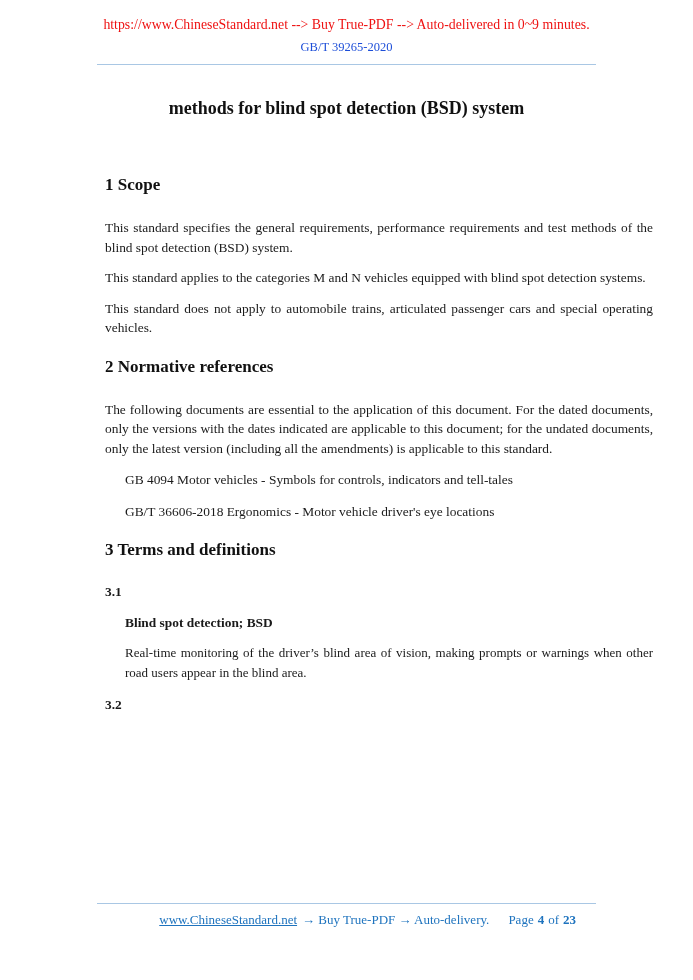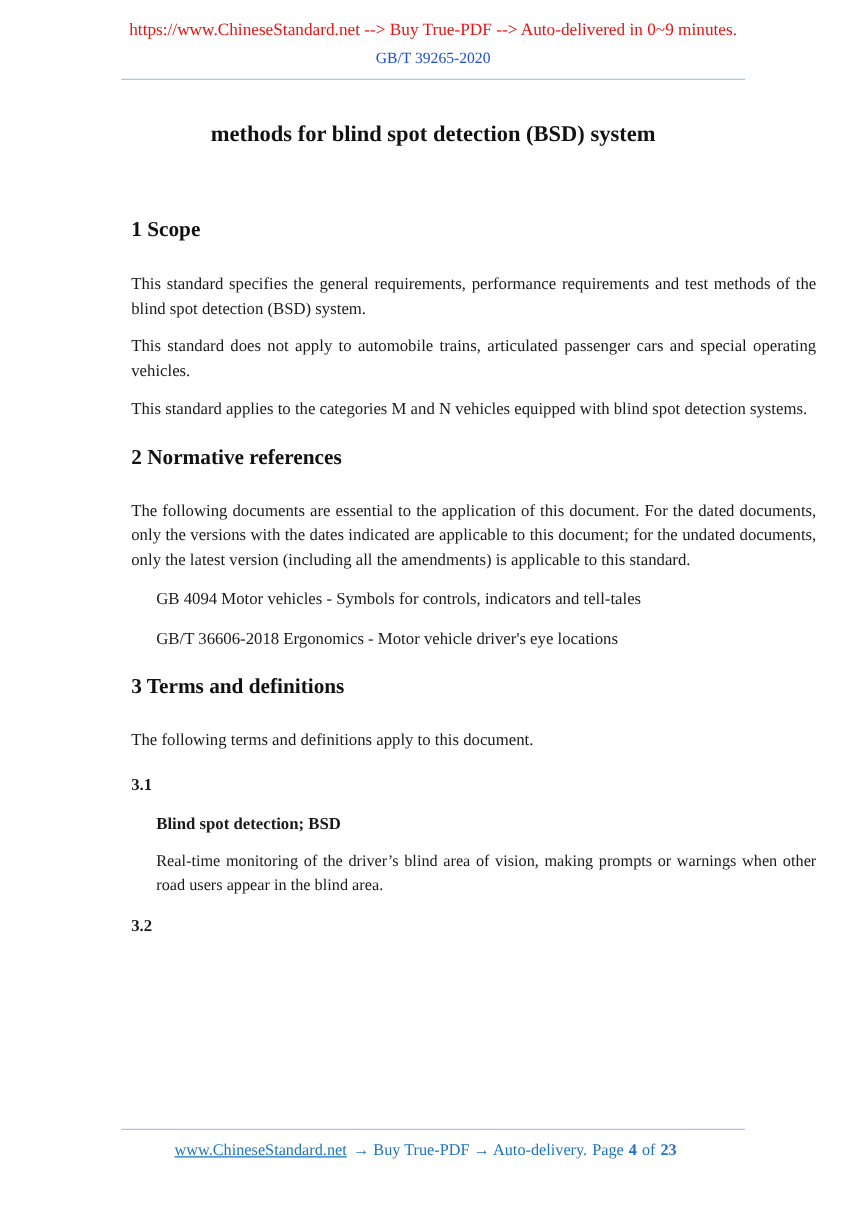--- a/index.html
+++ b/index.html
@@ -60,23 +60,23 @@
   }
   .term-def {
     font-size: 13px; line-height: 19.5px;
     margin: 11px 0 0 20px; text-align: justify;
   }
   .term-number.last { margin-top: 14px; }
 
   
   .footer { position: absolute; left: 0; right: 0; top: 903px; }
   .footer-row {
-    display: flex; justify-content: center; align-items: baseline;
+    display: flex; justify-content: flex-end; align-items: baseline;
     margin: 7px 117px 0 105px;
-    font-size: 13px; line-height: 17px; color: #1e73be;
+    font-size: 13px; line-height: 17px; color: #1e73be; gap: 15px;
   }
   .site-link { color: #1e73be; text-decoration: underline; cursor: pointer; }
   .footer-tagline { margin-left: 5px; }
   .page-indicator span { margin-left: 4px; }
   .page-indicator .num { font-weight: bold; }
 </style>
 </head>
 <body>
 
 <div class="page">
@@ -88,30 +88,29 @@
   </div>
 
   <div class="title-block">
     <div class="title-line">methods for blind spot detection (BSD) system</div>
   </div>
 
   <div class="content">
 
     <h2>1 Scope</h2>
     <p>This standard specifies the general requirements, performance requirements and test methods of the blind spot detection (BSD) system.</p>
+    <p>This standard applies to the categories M and N vehicles equipped with blind spot detection systems.</p>
     <p>This standard does not apply to automobile trains, articulated passenger cars and special operating vehicles.</p>
-    <p>This standard applies to the categories M and N vehicles equipped with blind spot detection systems.</p>
 
     <h2>2 Normative references</h2>
     <p>The following documents are essential to the application of this document. For the dated documents, only the versions with the dates indicated are applicable to this document; for the undated documents, only the latest version (including all the amendments) is applicable to this standard.</p>
     <div class="ref-item">GB 4094 Motor vehicles - Symbols for controls, indicators and tell-tales</div>
     <div class="ref-item">GB/T 36606-2018 Ergonomics - Motor vehicle driver's eye locations</div>
 
     <h2>3 Terms and definitions</h2>
-    <p>The following terms and definitions apply to this document.</p>
 
     <div class="term-number">3.1</div>
     <div class="term-name">Blind spot detection; BSD</div>
     <div class="term-def">Real-time monitoring of the driver’s blind area of vision, making prompts or warnings when other road users appear in the blind area.</div>
 
     <div class="term-number last">3.2</div>
 
   </div>
 
   <div class="footer">

